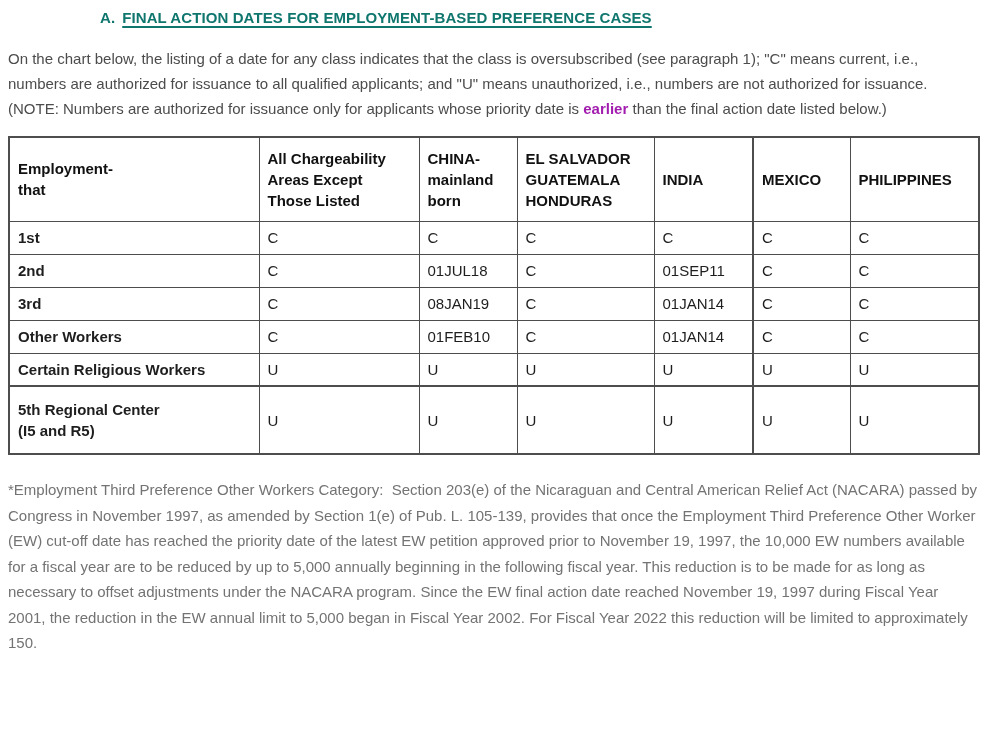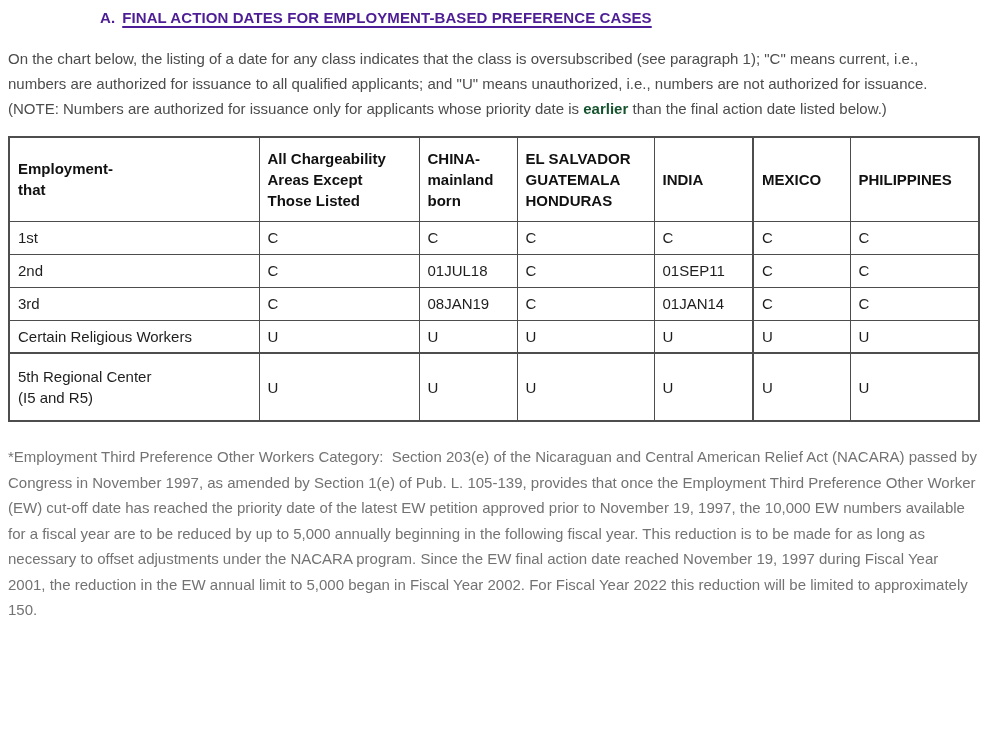--- a/index.html
+++ b/index.html
@@ -13,37 +13,37 @@
     font-family: "Liberation Sans", "DejaVu Sans", sans-serif;
   }
   .page {
     width: 985px;
     padding: 9px 9px 0 8px;
   }
   .heading {
     margin: 0 0 0 92px;
     font-size: 15px;
     font-weight: bold;
-    color: #4c1d95;
+    color: #0f766e;
     letter-spacing: 0.1px;
   }
   .heading .title-underlined {
     text-decoration: underline;
     text-decoration-thickness: 2px;
     text-underline-offset: 3px;
     margin-left: 7px;
   }
   .intro {
     margin: 20px 0 0 0;
     width: 968px;
     font-size: 15px;
     line-height: 25px;
     color: #4c4c4c;
   }
-  .intro b { color: #14532d; }
+  .intro b { color: #a21caf; }
   table.fad-table {
     margin-top: 15px;
     border-collapse: collapse;
     table-layout: fixed;
     width: 970px;
     border: 2px solid #4d4d4d;
   }
   table.fad-table th, table.fad-table td {
     border: 1px solid #4d4d4d;
     font-size: 15px;
@@ -57,21 +57,21 @@
   table.fad-table thead th {
     font-weight: bold;
     color: #111111;
     white-space: pre-line;
     height: 84px;
   }
   table.fad-table tbody tr { height: 33px; }
   table.fad-table tbody tr.row-tall-1 { height: 50px; }
   table.fad-table tbody tr.row-tall-2 { height: 68px; }
   table.fad-table tbody th.row-label {
-    font-weight: normal;
+    font-weight: bold;
     white-space: pre-line;
   }
   
   table.fad-table .thick-left { border-left-width: 2px; }
   table.fad-table tr.row-tall-2 th,
   table.fad-table tr.row-tall-2 td { border-top-width: 2px; }
   .footnote {
     margin: 22px 0 0 0;
     width: 970px;
     font-size: 15px;
@@ -138,20 +138,29 @@
       <tr>
         <th class="row-label">3rd</th>
         <td>C</td>
         <td>08JAN19</td>
         <td>C</td>
         <td>01JAN14</td>
         <td class="thick-left">C</td>
         <td>C</td>
       </tr>
       <tr>
+        <th class="row-label">Other Workers</th>
+        <td>C</td>
+        <td>01FEB10</td>
+        <td>C</td>
+        <td>01JAN14</td>
+        <td class="thick-left">C</td>
+        <td>C</td>
+      </tr>
+      <tr>
         <th class="row-label">Certain Religious Workers</th>
         <td>U</td>
         <td>U</td>
         <td>U</td>
         <td>U</td>
         <td class="thick-left">U</td>
         <td>U</td>
       </tr>
       <tr class="row-tall-2">
         <th class="row-label">5th Regional Center

